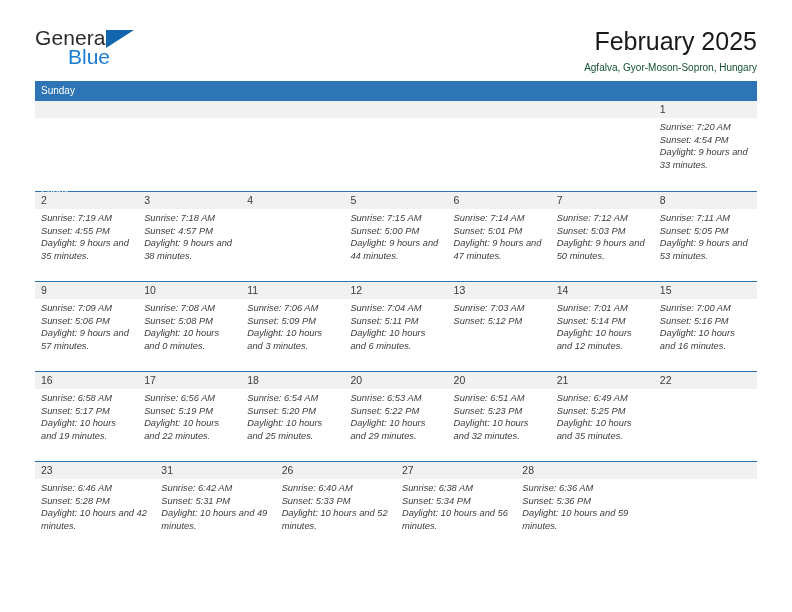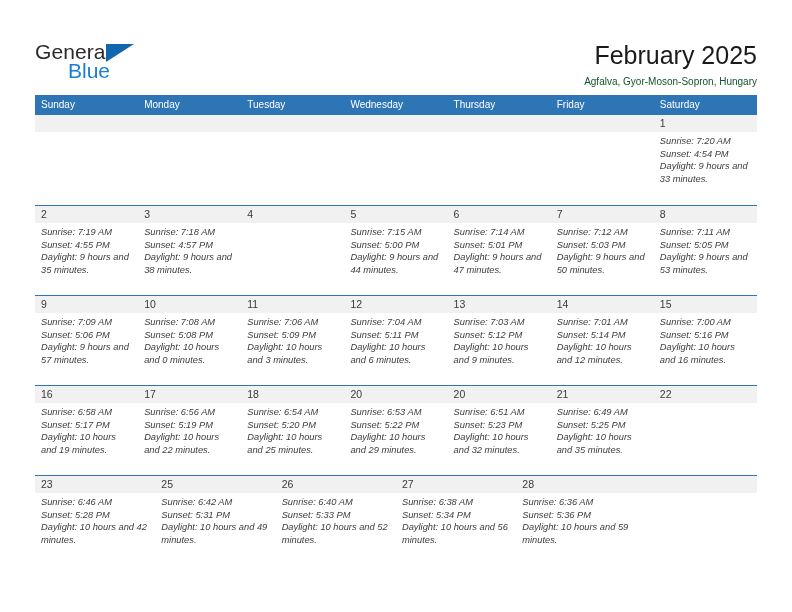--- a/index.html
+++ b/index.html
@@ -9,21 +9,21 @@
     height: 612px;
     background: #ffffff;
     font-family: "Liberation Sans", sans-serif;
     overflow: hidden;
   }
 
   .page {
     position: relative;
     width: 792px;
     height: 612px;
-    padding: 14px 35px;
+    padding: 0 35px;
   }
 
   
   .topbar {
     position: relative;
     height: 70px;
     padding-top: 26px;
   }
 
   .logo {
@@ -78,20 +78,21 @@
   
   .calendar {
     margin-top: 11px;
     width: 722px;
   }
 
   .dow-row {
     display: flex;
     background: #2e75b6;
     height: 20px;
+    flex-direction: column;
   }
   .dow {
     flex: 1 1 0;
     color: #ffffff;
     font-size: 10px;
     line-height: 20px;
     padding-left: 6px;
     white-space: nowrap;
   }
 
@@ -274,21 +275,20 @@
               <div>Sunrise: 7:04 AM</div>
               <div>Sunset: 5:11 PM</div>
               <div class="wrap">Daylight: 10 hours and 6 minutes.</div>
             </div>
           </div>
           <div class="cell">
             <div class="daynum">13</div>
             <div class="info">
               <div>Sunrise: 7:03 AM</div>
               <div>Sunset: 5:12 PM</div>
-              <div class="wrap">Daylight: 10 hours and 9 minutes.</div>
             </div>
           </div>
           <div class="cell">
             <div class="daynum">14</div>
             <div class="info">
               <div>Sunrise: 7:01 AM</div>
               <div>Sunset: 5:14 PM</div>
               <div class="wrap">Daylight: 10 hours and 12 minutes.</div>
             </div>
           </div>
@@ -357,21 +357,21 @@
         <div class="week">
           <div class="cell">
             <div class="daynum">23</div>
             <div class="info">
               <div>Sunrise: 6:46 AM</div>
               <div>Sunset: 5:28 PM</div>
               <div class="wrap">Daylight: 10 hours and 42 minutes.</div>
             </div>
           </div>
           <div class="cell">
-            <div class="daynum">25</div>
+            <div class="daynum">31</div>
             <div class="info">
               <div>Sunrise: 6:42 AM</div>
               <div>Sunset: 5:31 PM</div>
               <div class="wrap">Daylight: 10 hours and 49 minutes.</div>
             </div>
           </div>
           <div class="cell">
             <div class="daynum">26</div>
             <div class="info">
               <div>Sunrise: 6:40 AM</div>

